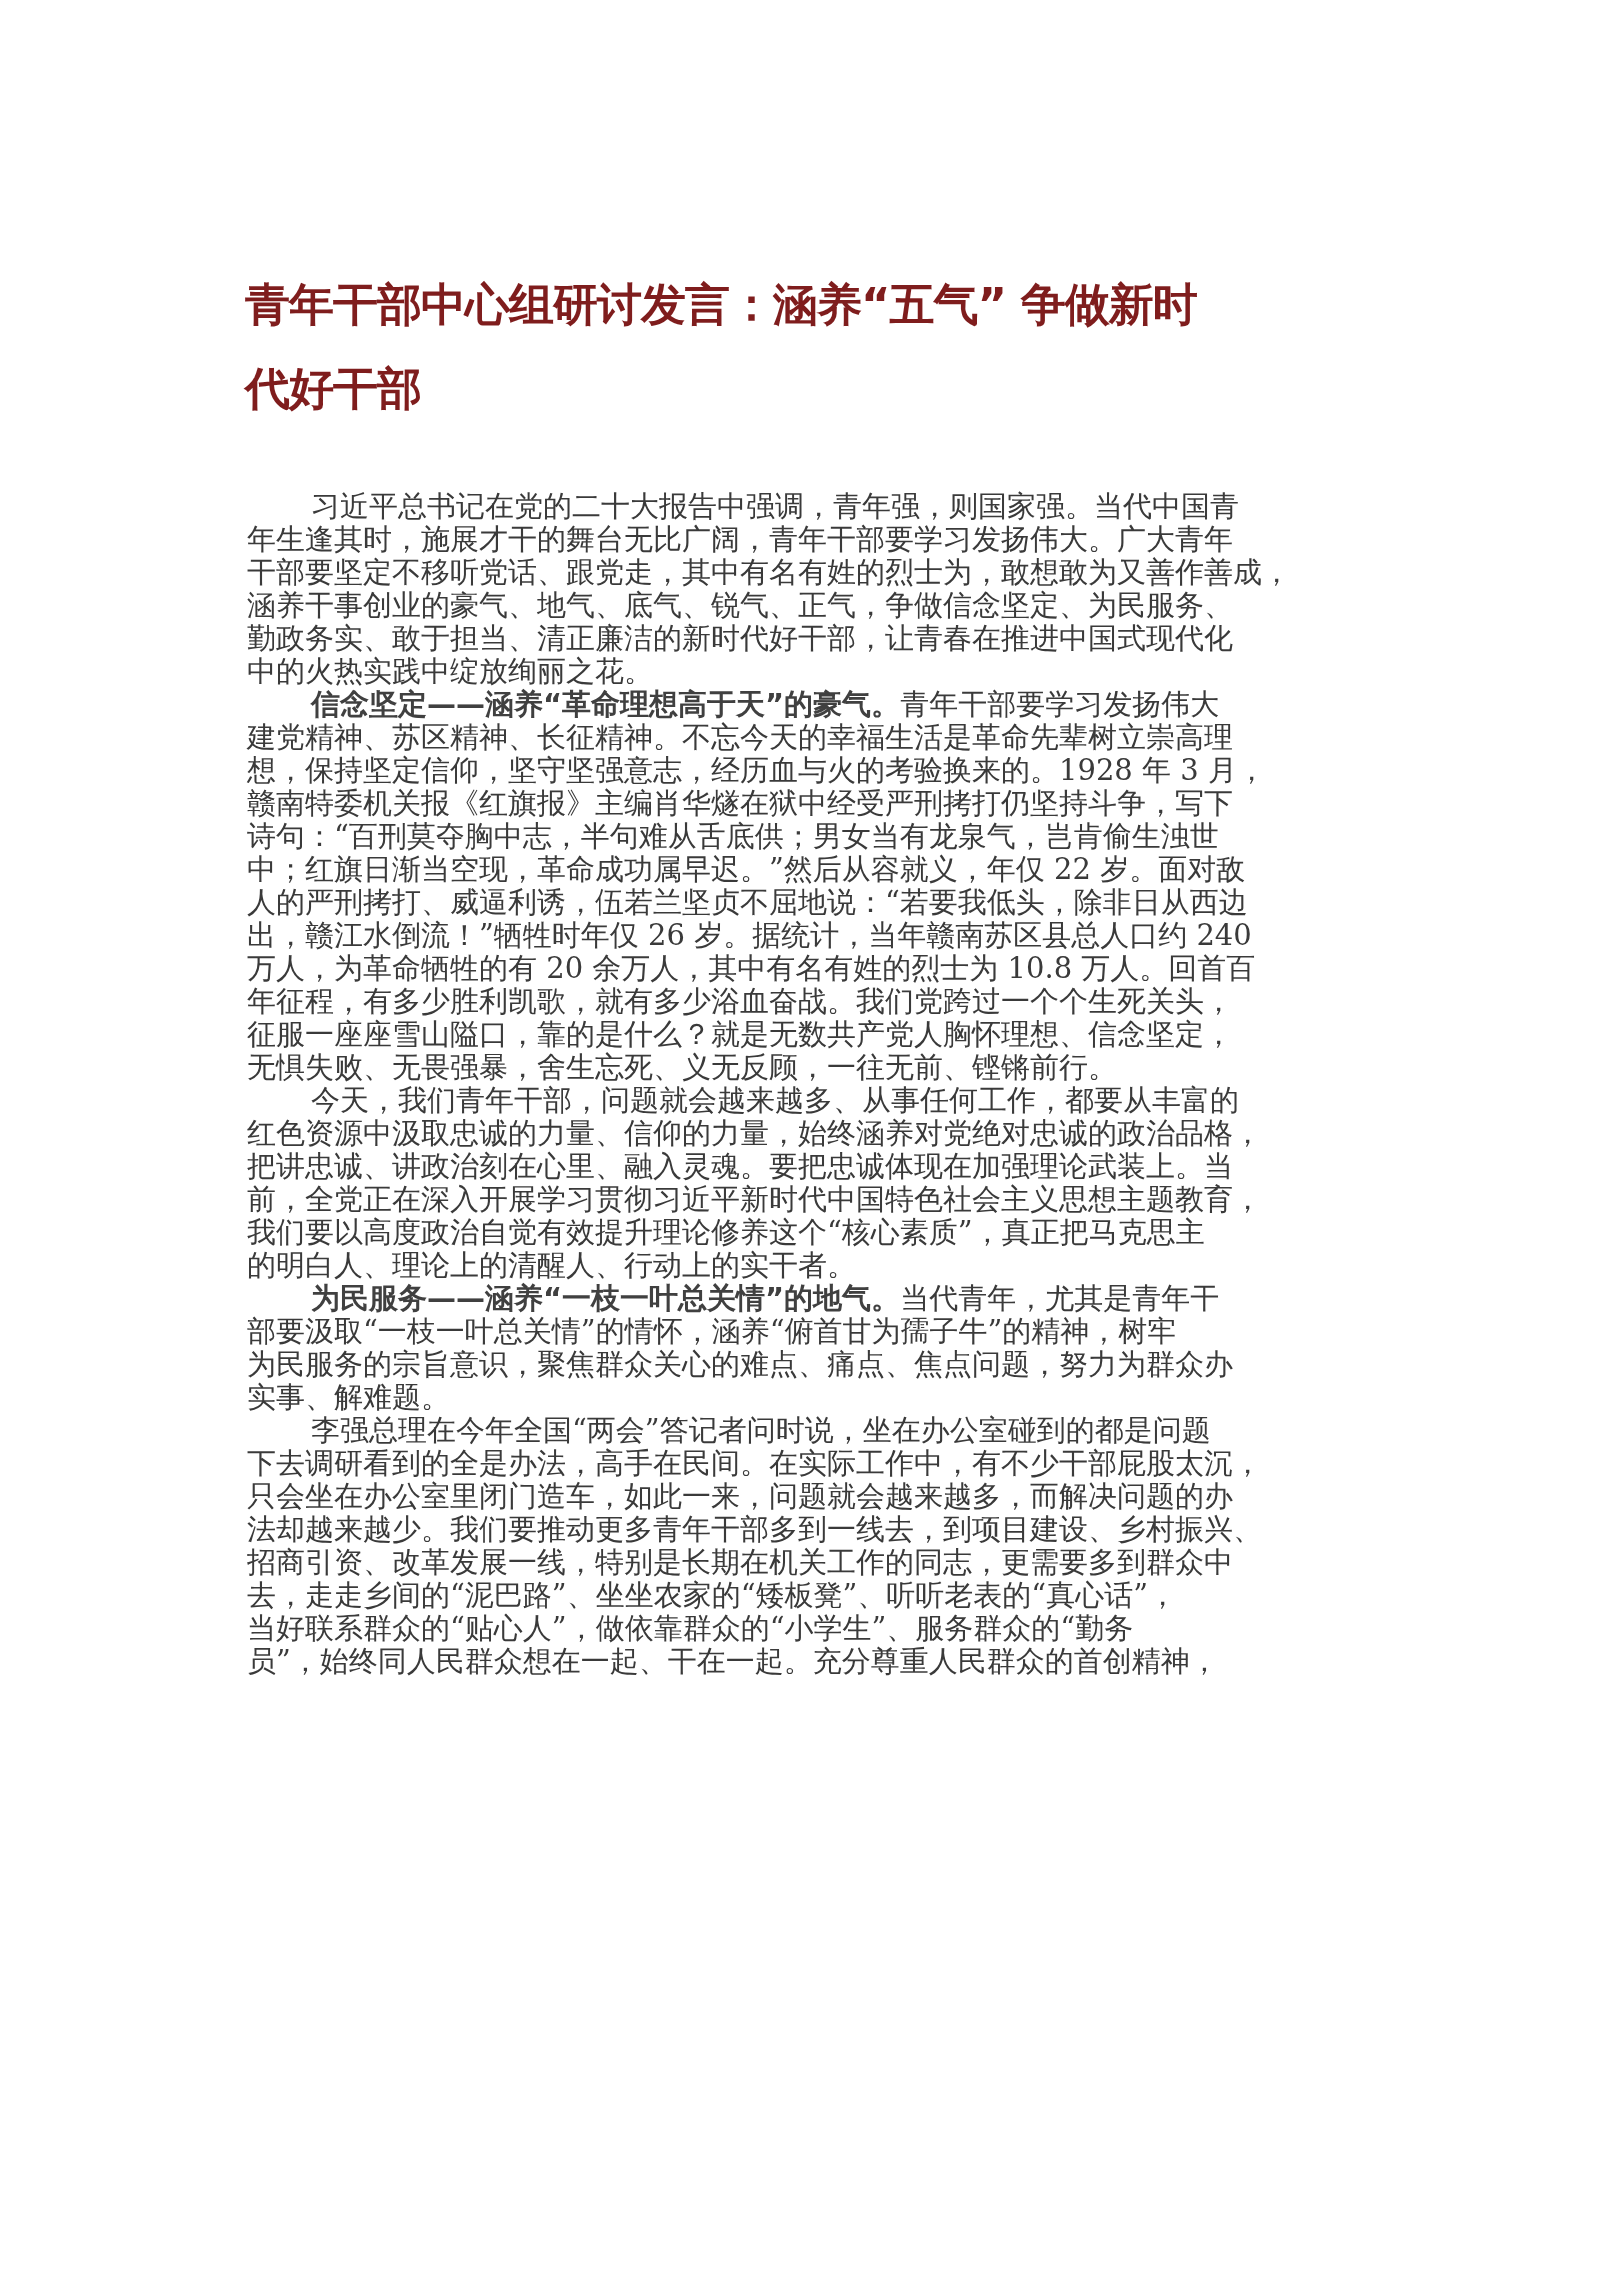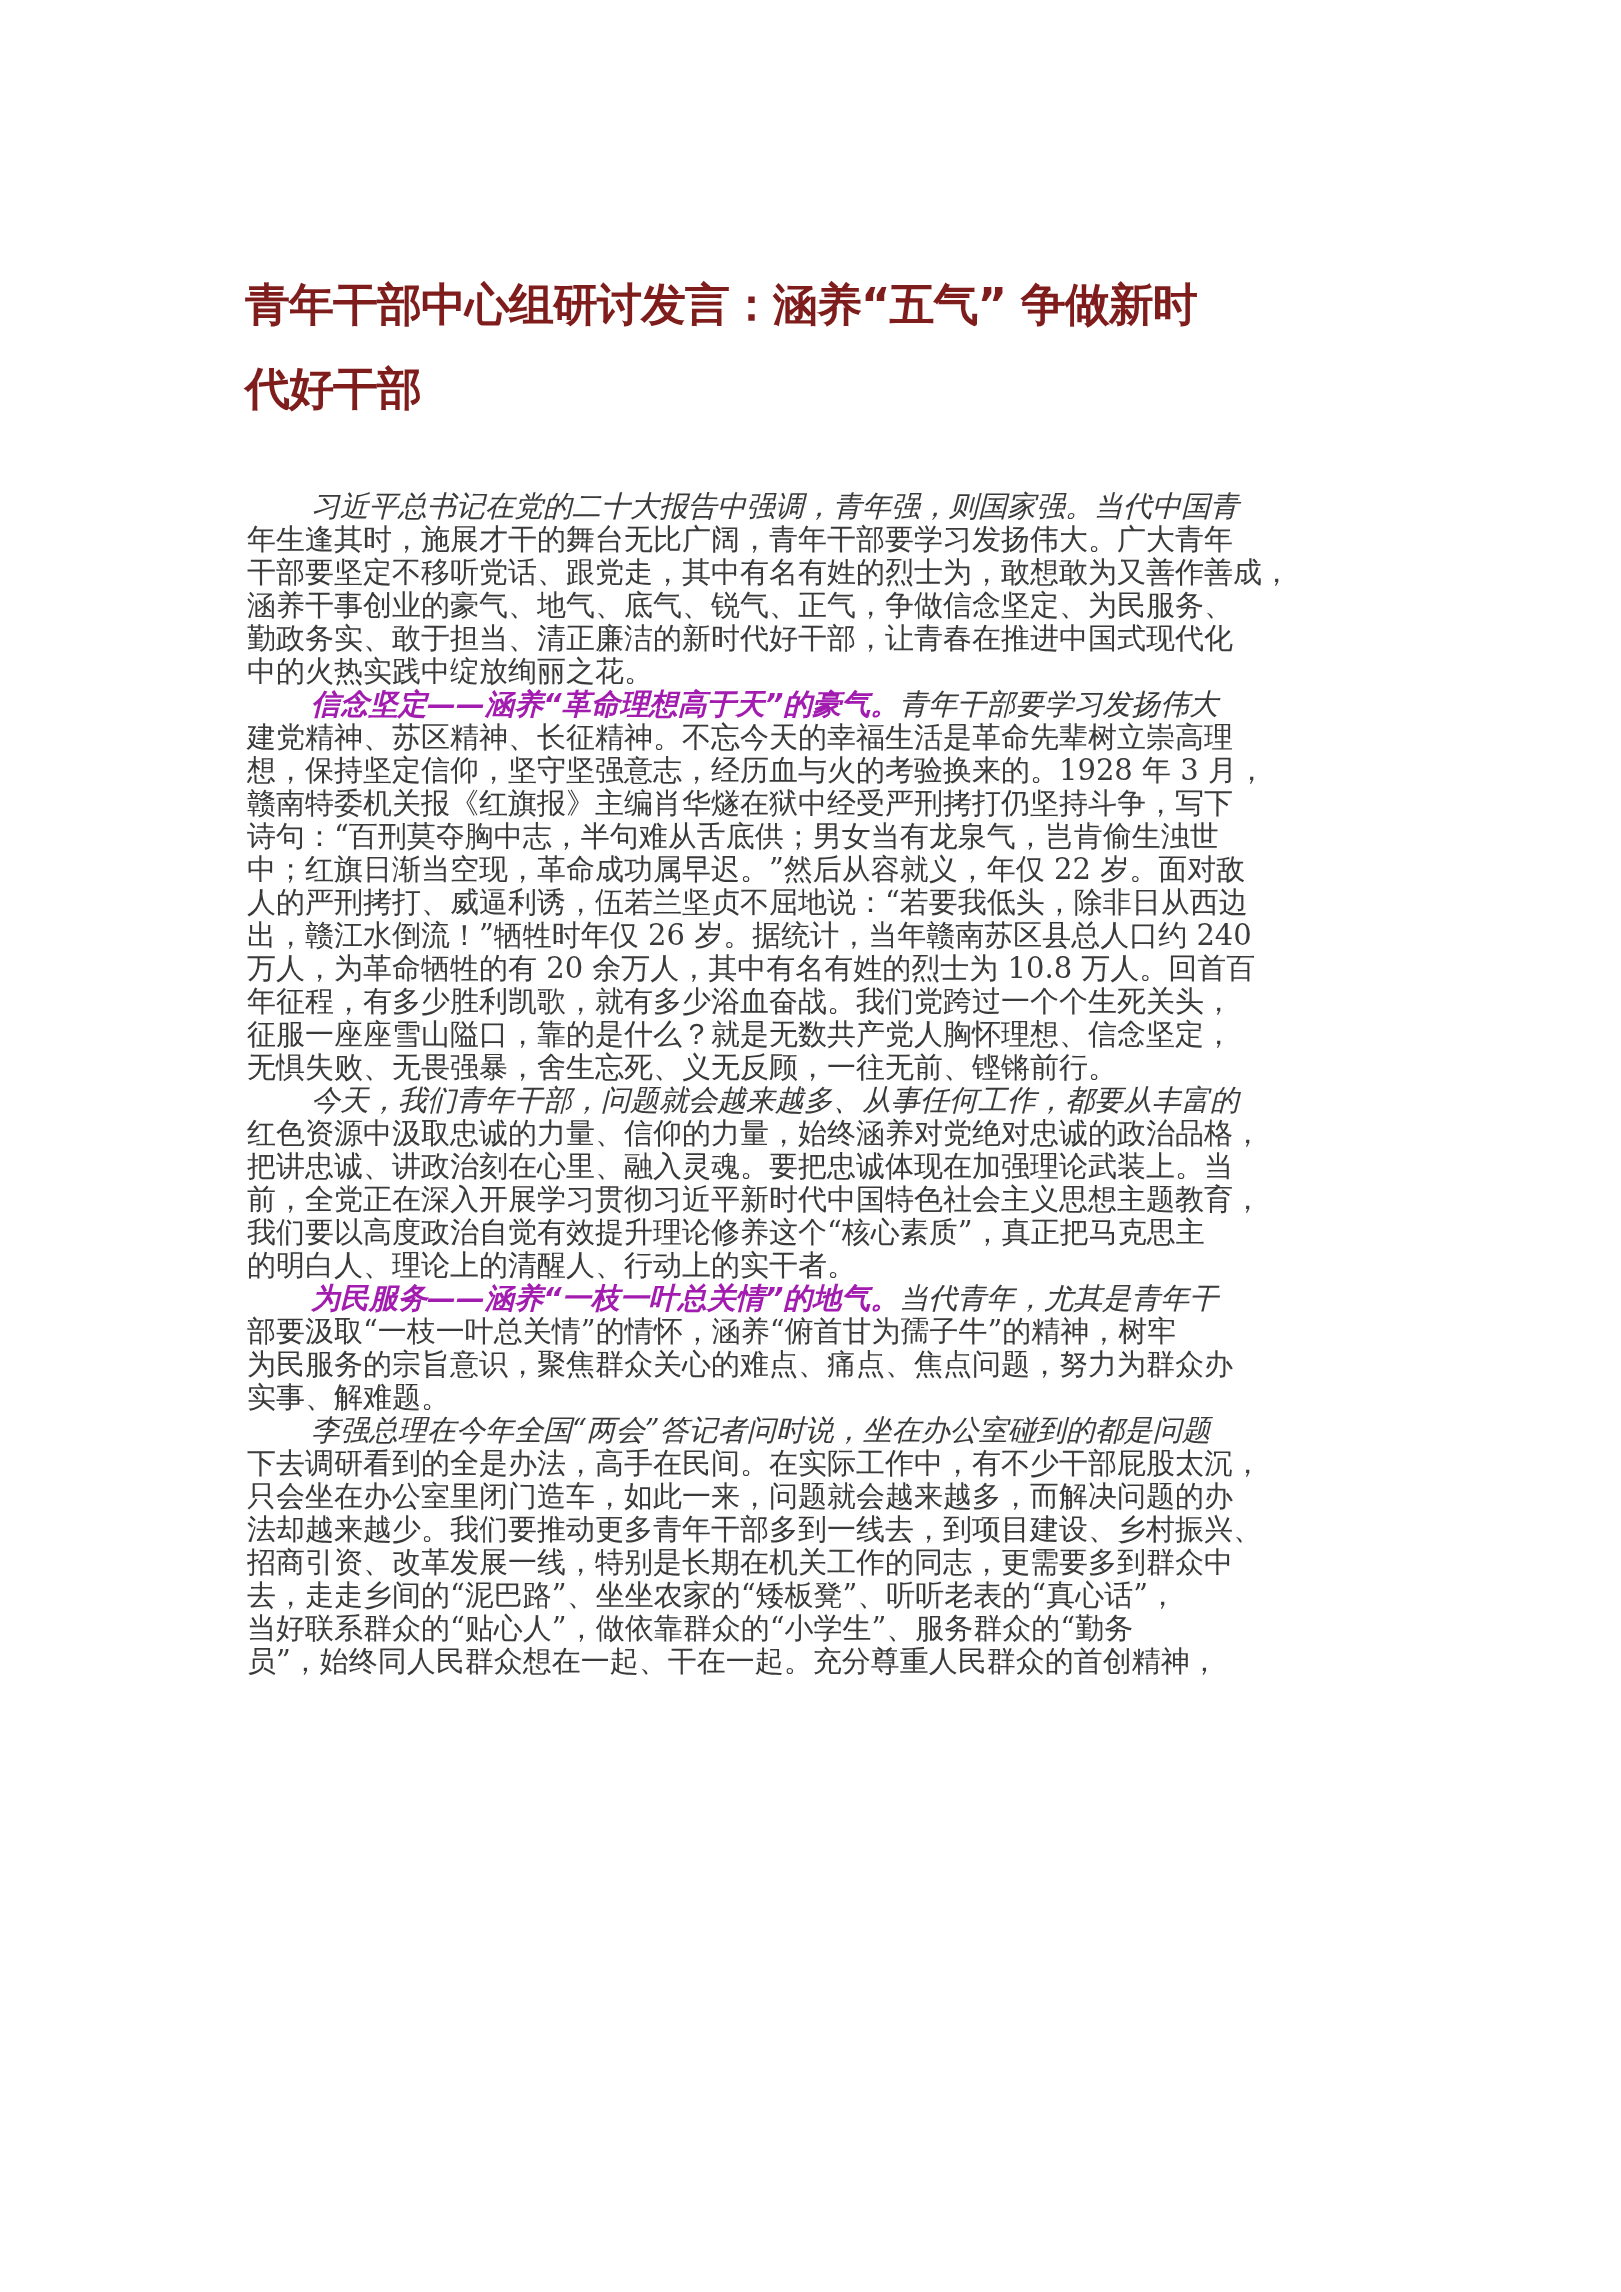--- a/index.html
+++ b/index.html
@@ -12,22 +12,22 @@
     margin: 0; letter-spacing: -1px;
   }
   .title .tline { display: block; white-space: nowrap; }
   .body {
     position: absolute; left: 247px; top: 490px; width: 1147px;
     font-family: "DejaVu Serif", "Liberation Serif", serif;
     font-size: 29px; line-height: 33px; color: #3a3a3a;
   }
   .para { margin: 0; }
   .line { display: block; white-space: nowrap; height: 33px; }
-  .indent { padding-left: 64px; font-style: italic; }
-  .lead { font-weight: bold; font-family: "DejaVu Sans", "Liberation Sans", sans-serif; color: #a21caf; }
+  .indent { padding-left: 64px; }
+  .lead { font-weight: bold; font-family: "DejaVu Sans", "Liberation Sans", sans-serif; color: #404040; }
 </style>
 </head>
 <body>
 
 <div class="page">
 
   <h1 class="title">
     <span class="tline">青年干部中心组研讨发言：涵养“五气” 争做新时</span>
     <span class="tline">代好干部</span>
   </h1>

